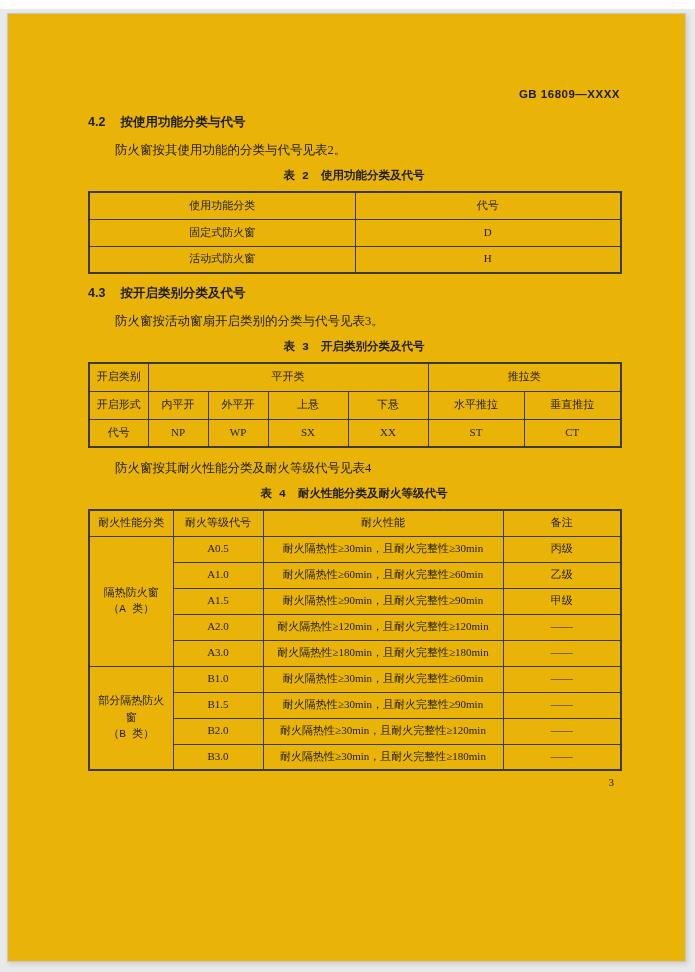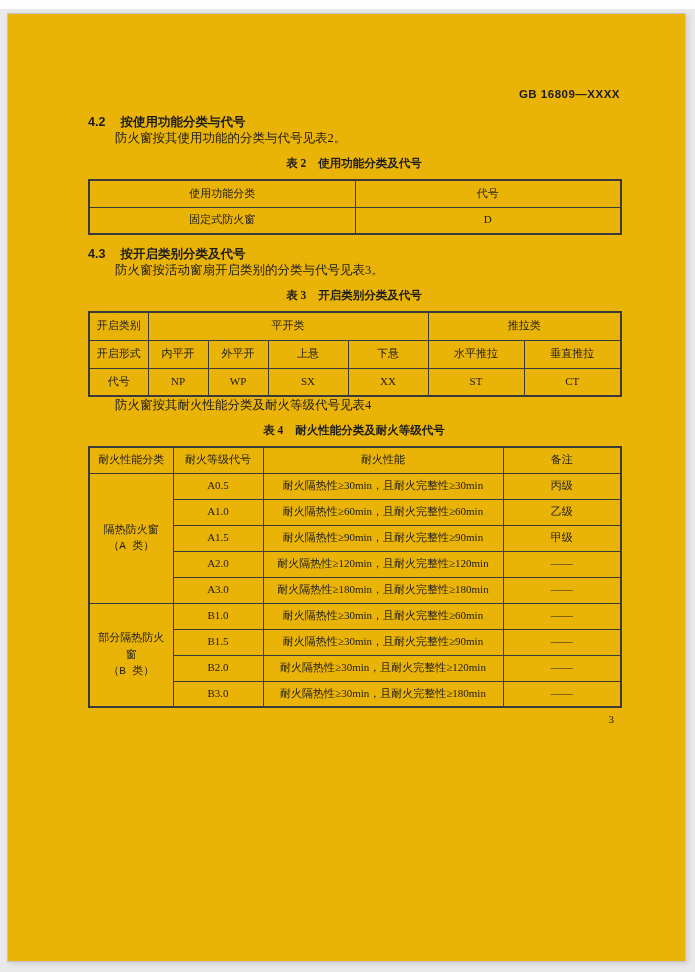--- a/index.html
+++ b/index.html
@@ -57,28 +57,29 @@
   td.note-cell { text-align:left; padding-left:12px; }
   .sec-heading {
     margin-top:11px;
     font-family:"Liberation Sans","DejaVu Sans",sans-serif;
     font-weight:bold;
     font-size:12.5px;
     height:16px;
   }
   .sec-heading .num { margin-right:15px; }
   .body-text {
+    margin-top:12px;
     font-size:12.5px;
     height:16px;
     padding-left:27px;
   }
   .tbl-caption {
     margin-top:10px;
     text-align:center;
-    font-family:Liberation Serif, serif;
+    font-family:Liberation Mono, monospace;
     font-weight:bold;
     font-size:11.5px;
     height:15px;
   }
   .tbl-caption .cap-no { margin-right:12px; }
   .page-num {
     margin-top:5px;
     text-align:right;
     font-size:11px;
     padding-right:6px;
@@ -110,20 +111,24 @@
           <col style="width:266px">
         </colgroup>
       <tbody>
         <tr>
           <td>使用功能分类</td>
           <td>代号</td>
         </tr>
         <tr>
           <td>固定式防火窗</td>
           <td>D</td>
+        </tr>
+        <tr>
+          <td>活动式防火窗</td>
+          <td>H</td>
         </tr>
       </tbody>
     </table>
 
     <div class="sec-heading">
       <span class="num">4.3</span><span>按开启类别分类及代号</span>
     </div>
     <div class="body-text">防火窗按活动窗扇开启类别的分类与代号见表3。</div>
     <div class="tbl-caption">
       <span class="cap-no">表 3</span><span>开启类别分类及代号</span>

